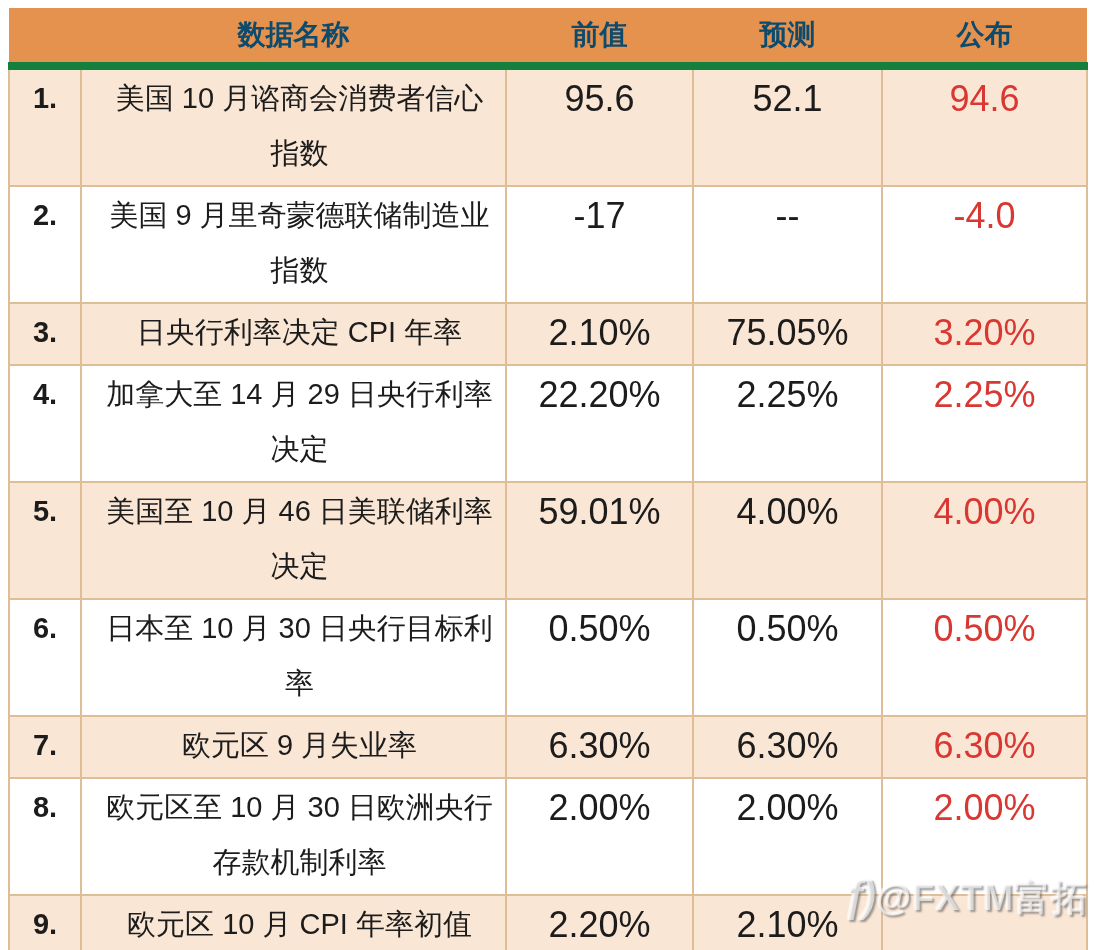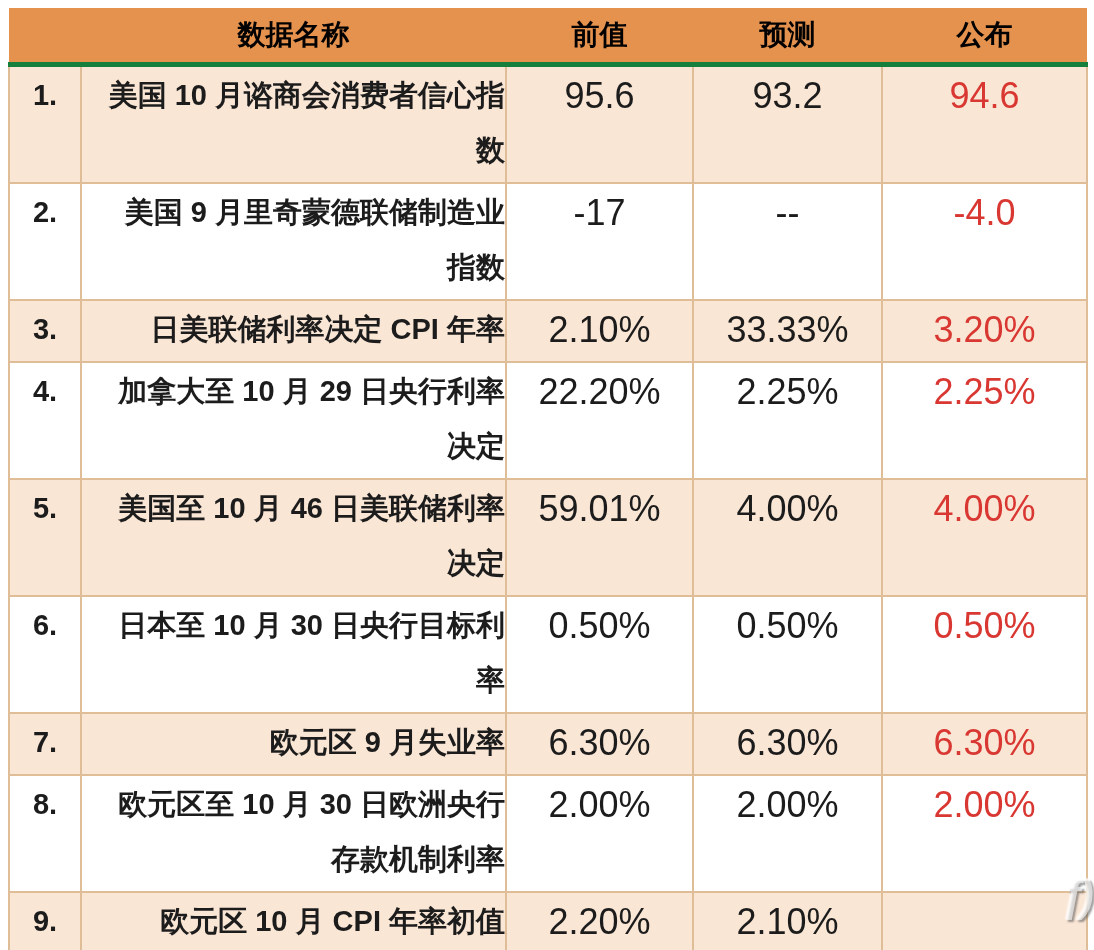--- a/index.html
+++ b/index.html
@@ -23,48 +23,47 @@
     border-collapse:collapse;
     table-layout:fixed;
   }
   col.c-num{width:72px;}
   col.c-name{width:425px;}
   col.c-prev{width:187px;}
   col.c-fore{width:189px;}
   col.c-ann{width:205px;}
   thead th{
     background:var(--header-bg);
-    color:#000000;
+    color:#0c4a6e;
     font-weight:bold;
     font-size:28px;
     height:54px;
     line-height:54px;
     text-align:center;
     border:none;
-    border-bottom:5px solid #15803d;
+    border-bottom:8px solid #15803d;
     padding:0;
   }
   tbody td{
     border:2px solid var(--border);
     font-size:29px;
     line-height:55px;
     vertical-align:top;
     padding:0;
     background:#ffffff;
   }
   tr.alt td{background:var(--peach);}
   td.num{
     text-align:center;
     font-weight:bold;
     padding-top:1px;
   }
   td.name{
-    text-align:right;
-    padding:1px 0 4px 22px;
-    font-weight:bold;
+    text-align:center;
+    padding:1px 10px 4px 22px;
   }
   td.val{
     text-align:center;
     font-size:36px;
     padding-top:1px;
   }
   td.ann{color:var(--red);text-align:center;}
   .watermark{
     position:absolute;
     right:6px;
@@ -110,40 +109,40 @@
         <th>前值</th>
         <th>预测</th>
         <th>公布</th>
       </tr>
     </thead>
     <tbody>
       <tr class="alt">
         <td class="num">1.</td>
         <td class="name">美国 10 月谘商会消费者信心指数</td>
         <td class="val">95.6</td>
-        <td class="val">93.2</td>
+        <td class="val">52.1</td>
         <td class="val ann">94.6</td>
       </tr>
       <tr>
         <td class="num">2.</td>
         <td class="name">美国 9 月里奇蒙德联储制造业指数</td>
         <td class="val">-17</td>
         <td class="val">--</td>
         <td class="val ann">-4.0</td>
       </tr>
       <tr class="alt">
         <td class="num">3.</td>
-        <td class="name">日美联储利率决定 CPI 年率</td>
+        <td class="name">日央行利率决定 CPI 年率</td>
         <td class="val">2.10%</td>
-        <td class="val">33.33%</td>
+        <td class="val">75.05%</td>
         <td class="val ann">3.20%</td>
       </tr>
       <tr>
         <td class="num">4.</td>
-        <td class="name">加拿大至 10 月 29 日央行利率决定</td>
+        <td class="name">加拿大至 14 月 29 日央行利率决定</td>
         <td class="val">22.20%</td>
         <td class="val">2.25%</td>
         <td class="val ann">2.25%</td>
       </tr>
       <tr class="alt">
         <td class="num">5.</td>
         <td class="name">美国至 10 月 46 日美联储利率决定</td>
         <td class="val">59.01%</td>
         <td class="val">4.00%</td>
         <td class="val ann">4.00%</td>
@@ -175,14 +174,15 @@
         <td class="val">2.20%</td>
         <td class="val">2.10%</td>
         <td class="val ann"></td>
       </tr>
 
     </tbody>
   </table>
 
   <div class="watermark">
     <span class="wm-icon">ƒ)</span>
+    <span class="wm-text">@FXTM富拓</span>
   </div>
 </div>
 
 </body></html>

